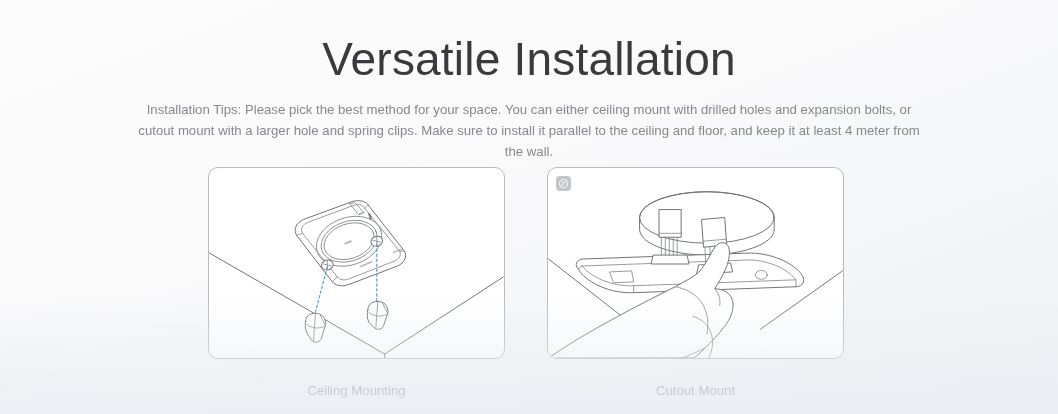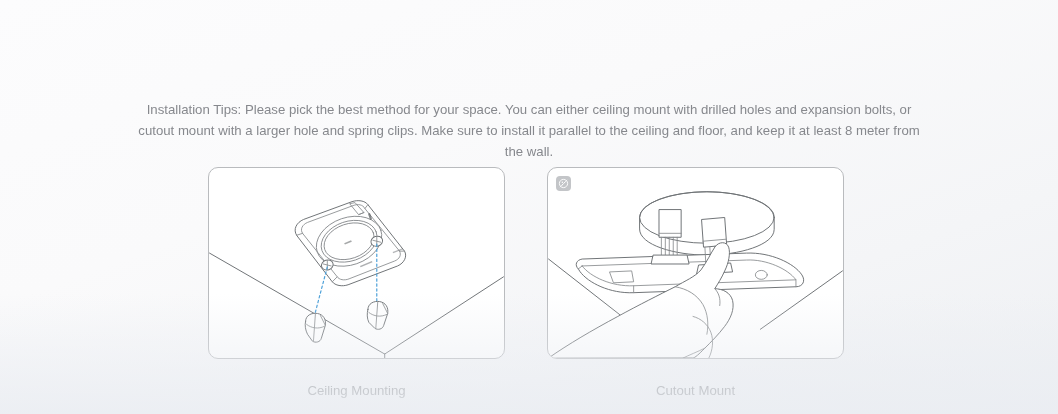--- a/index.html
+++ b/index.html
@@ -124,22 +124,23 @@
   .ln2 { fill: none; stroke: #85898c; stroke-width: 0.85; stroke-linecap: round; stroke-linejoin: round; }
   .lnf { fill: #ffffff; stroke: #6f7376; stroke-width: 1; stroke-linejoin: round; stroke-linecap: round; }
   .dash { fill: none; stroke: #4a9fd8; stroke-width: 1.2; stroke-dasharray: 2.4 2.6; stroke-linecap: round; }
   .mark { fill: #5c6063; }
 </style>
 </head>
 <body>
 
 <div class="page">
 
-
-  <div class="subtitle">Installation Tips: Please pick the best method for your space. You can either ceiling mount with drilled holes and expansion bolts, or cutout mount with a larger hole and spring clips. Make sure to install it parallel to the ceiling and floor, and keep it at least 8 meter from the wall.</div>
+  <div class="title">Versatile Installation</div>
+
+  <div class="subtitle">Installation Tips: Please pick the best method for your space. You can either ceiling mount with drilled holes and expansion bolts, or cutout mount with a larger hole and spring clips. Make sure to install it parallel to the ceiling and floor, and keep it at least 4 meter from the wall.</div>
 
   <div class="panels">
 
     <div class="panel left">
       <svg viewBox="0 0 297 192" xmlns="http://www.w3.org/2000/svg">
 
         <g>
           <path class="ln" d="M0 86 L177 188"></path>
           <path class="ln" d="M297 110 L177 188"></path>
           <path class="ln" d="M177 188 L177 192"></path>

